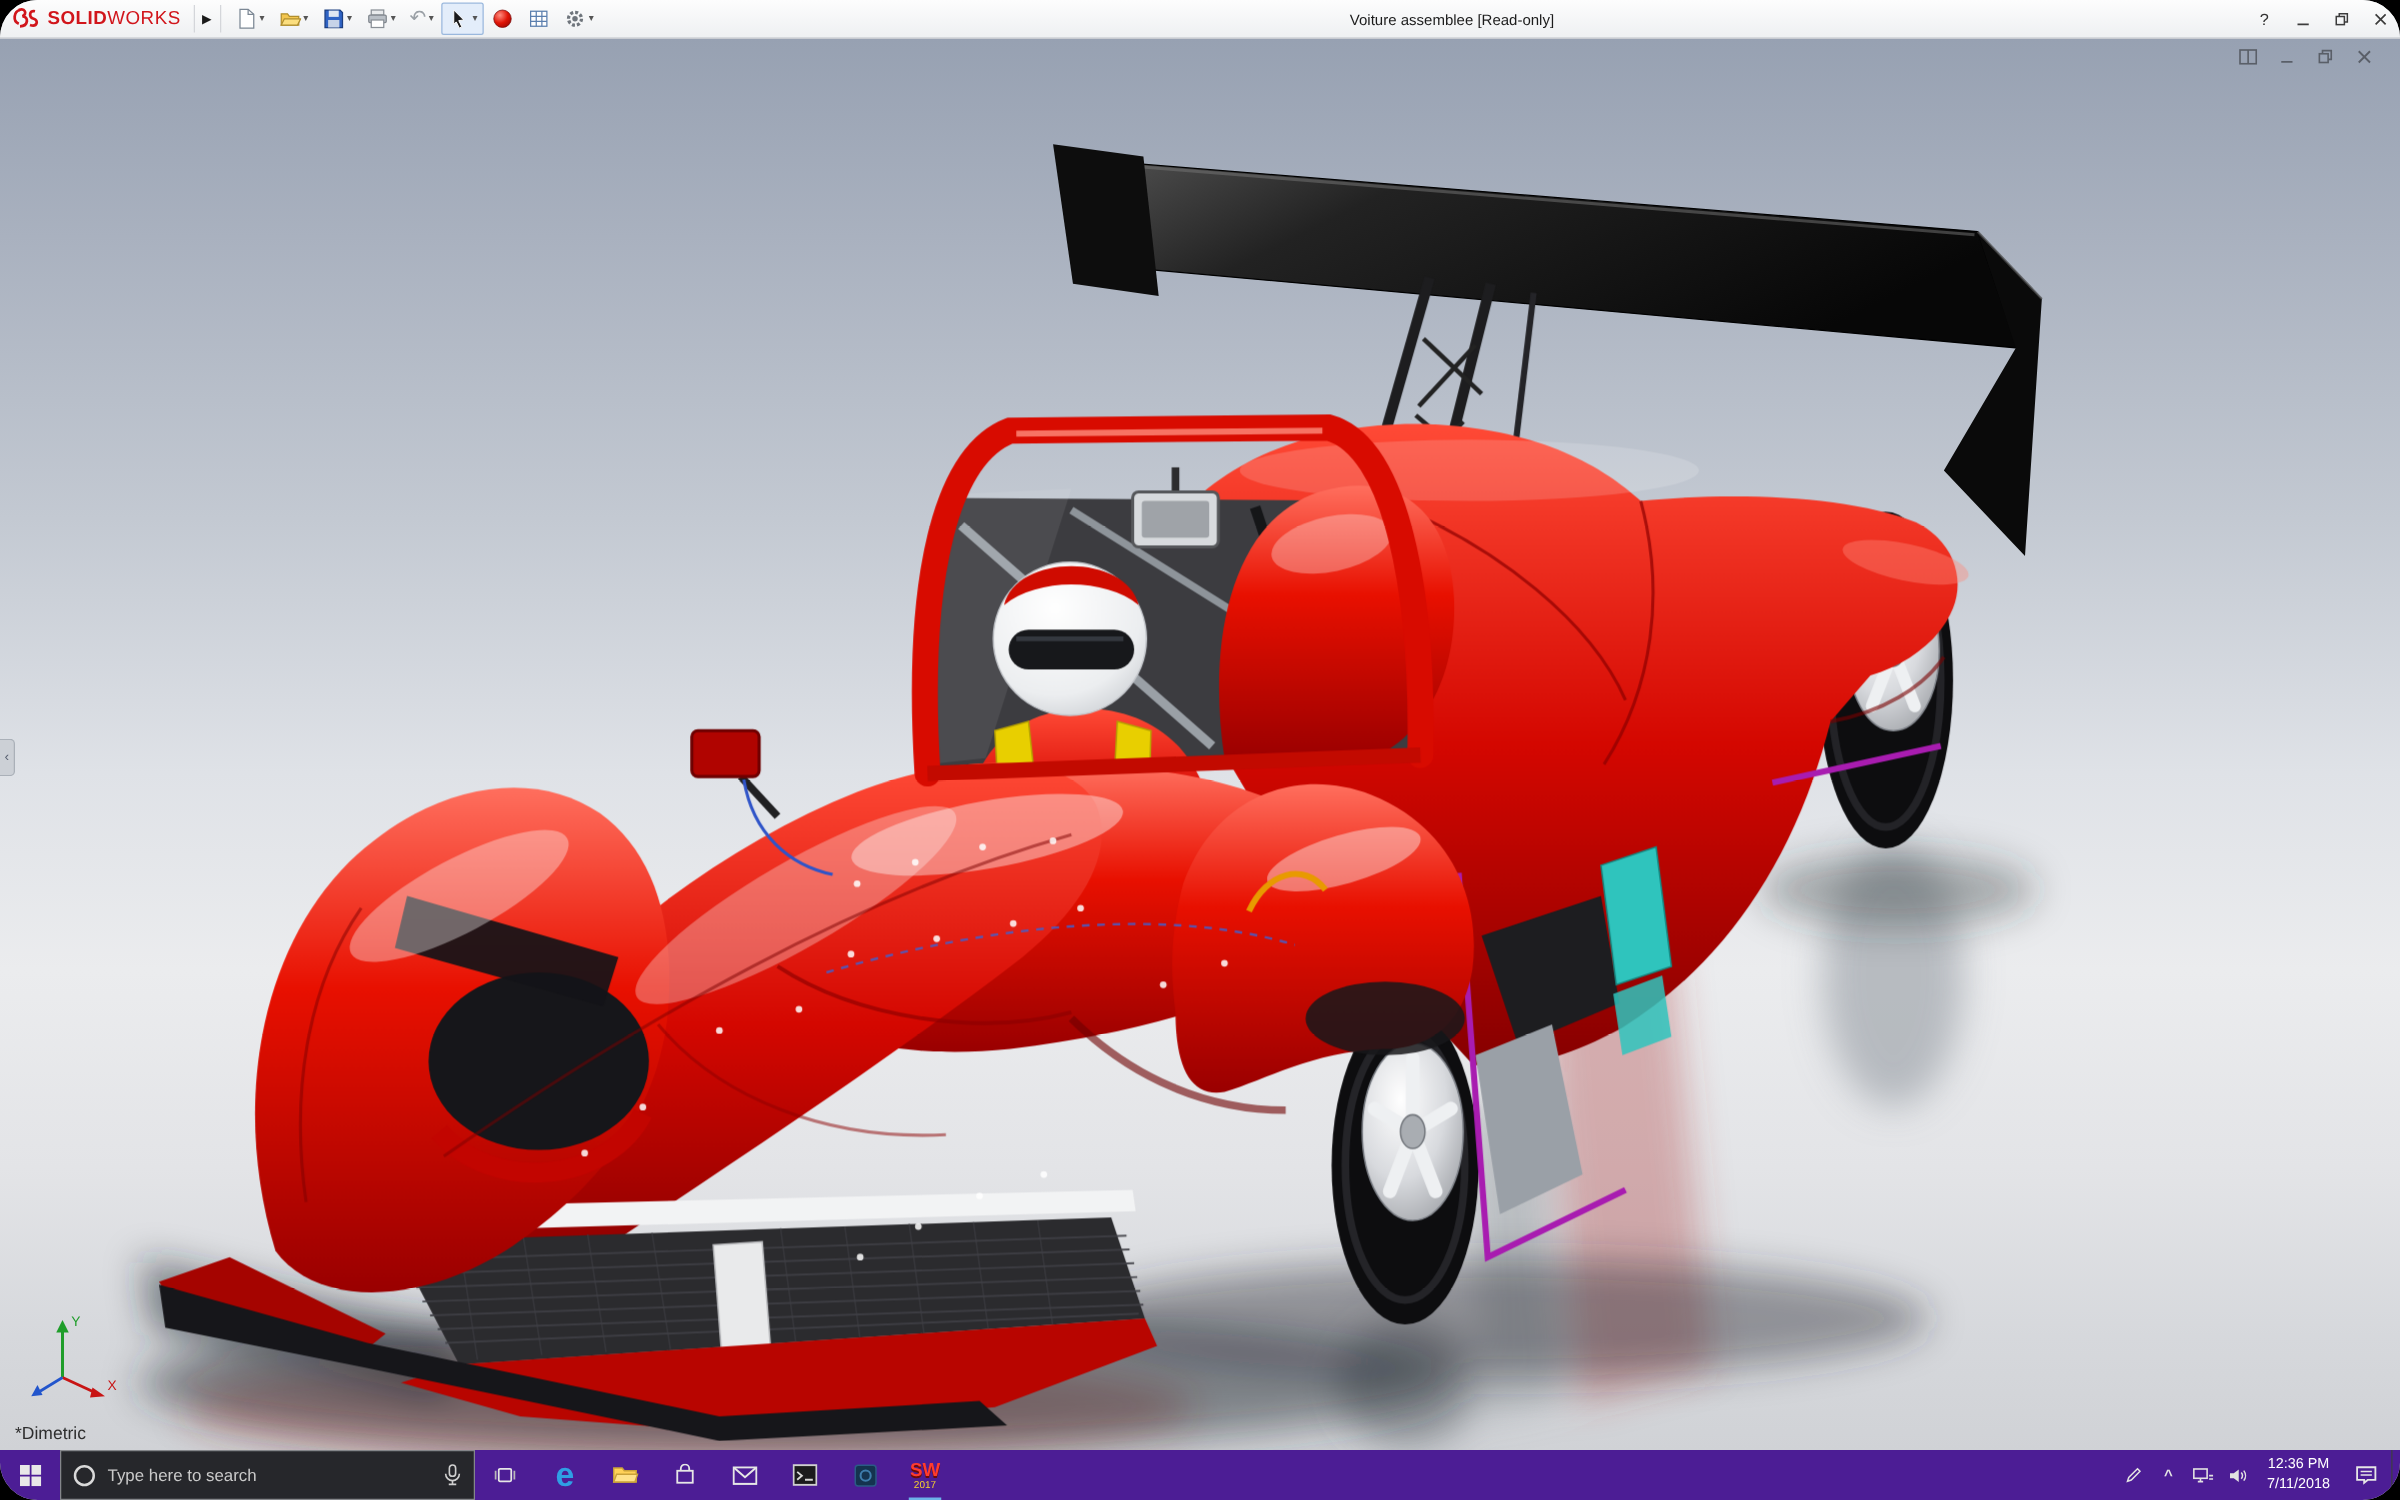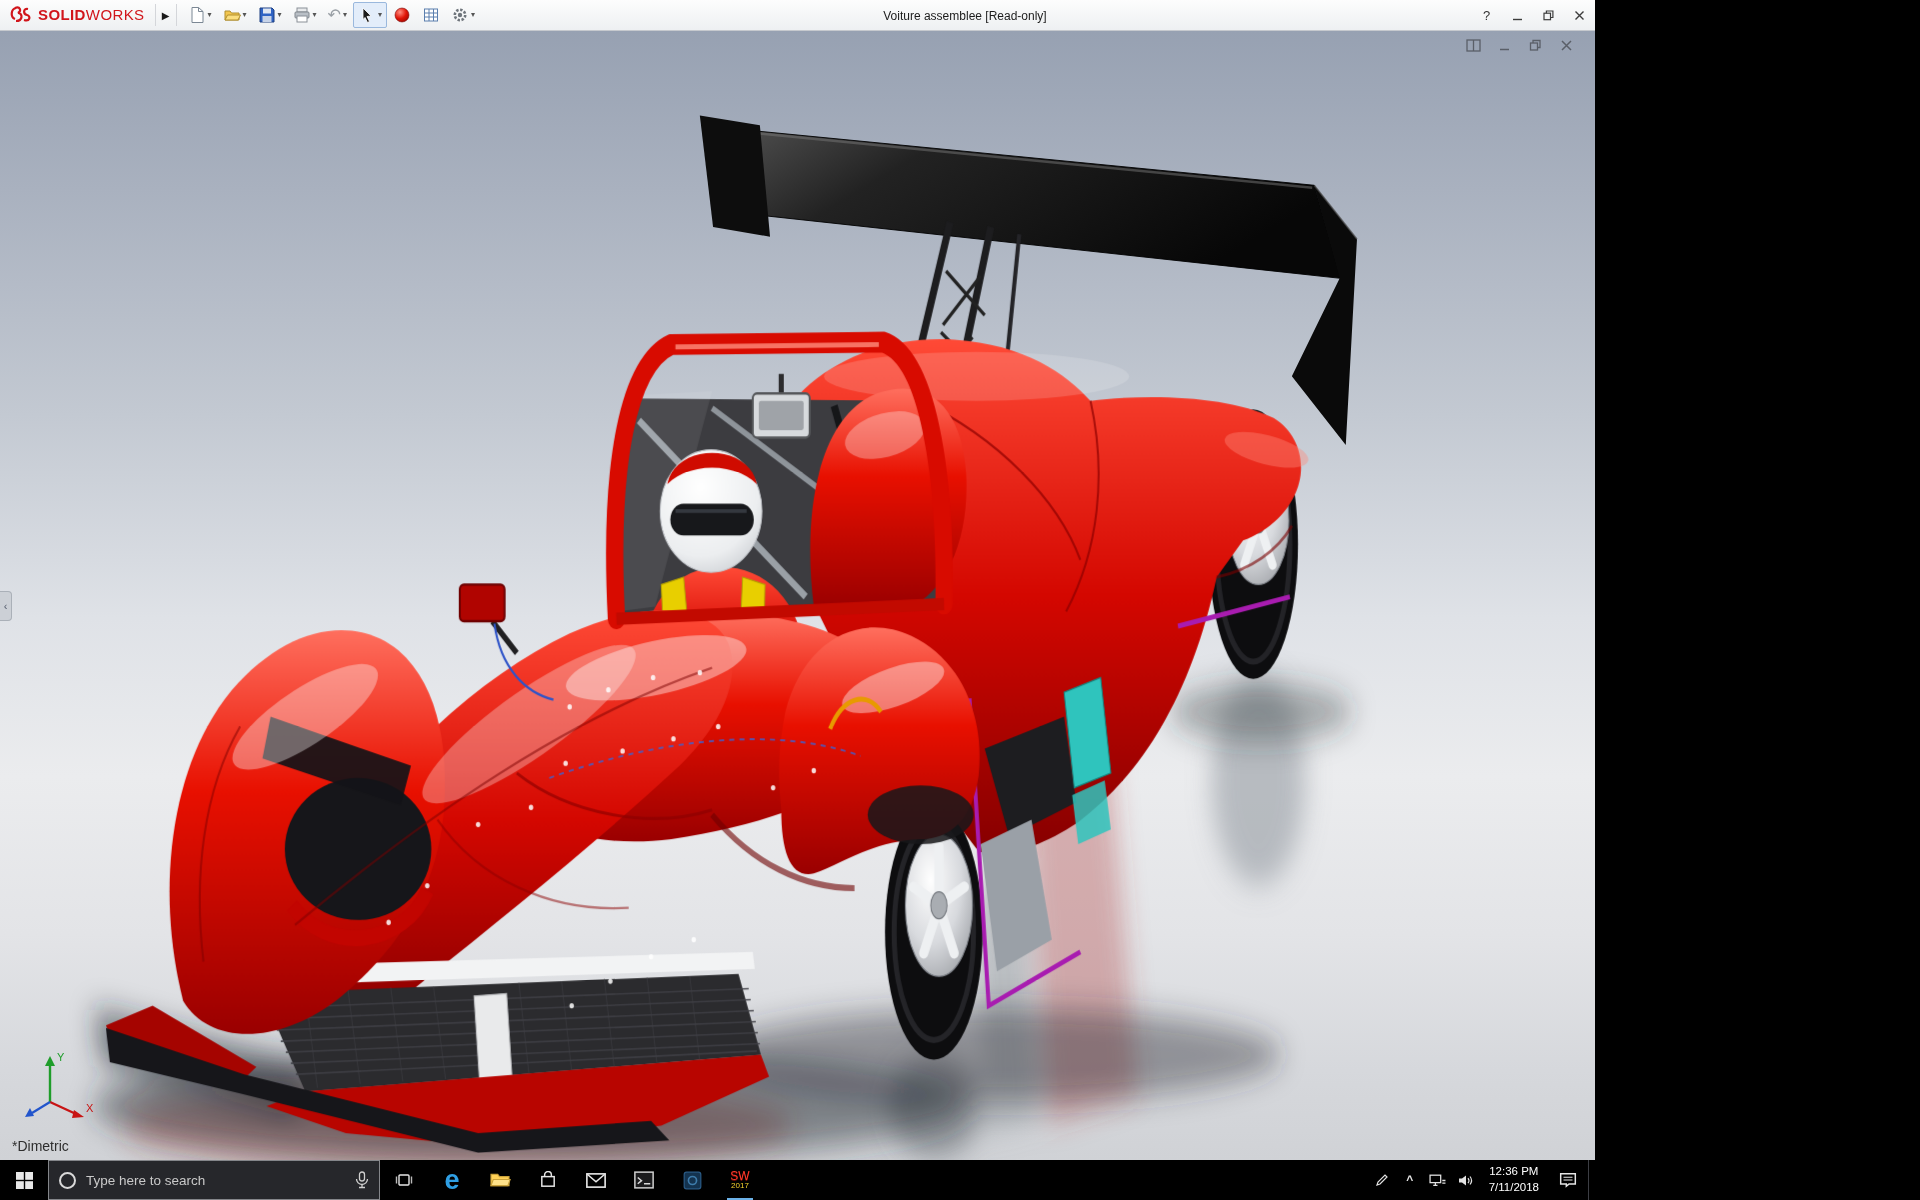--- a/index.html
+++ b/index.html
@@ -1,18 +1,18 @@
 <!DOCTYPE html>
 <html><head>
 <meta charset="utf-8">
 <style>
   html,body{margin:0;padding:0;background:#000;}
   *{box-sizing:border-box;}
-  .screen{position:relative;width:1595px;height:1200px;overflow:hidden;
-    font-family:"Liberation Sans",sans-serif;background:#dfe2e6;}
+  .screen{position:relative;width:1920px;height:1200px;overflow:hidden;
+    font-family:"Liberation Sans",sans-serif;background:#dfe2e6;border-radius:30px;}
 
   
   .titlebar{position:absolute;top:0;left:0;right:0;height:31px;
     background:linear-gradient(#fdfdfd,#eef0f2);border-bottom:1px solid #c6c9ce;
     display:flex;align-items:center;z-index:10;}
   .brand{display:flex;align-items:center;gap:4px;padding:0 10px 0 8px;height:100%;}
   .brand-bold{color:#d1151b;font-weight:bold;font-size:15px;letter-spacing:.4px;}
   .brand-light{color:#d1151b;font-weight:normal;font-size:15px;letter-spacing:.4px;}
   .vsep{width:1px;height:22px;background:#d4d6da;}
   .flyout-arrow{width:20px;height:26px;border:none;background:none;color:#1a1a1a;font-size:10px;
@@ -37,31 +37,31 @@
   .doc-controls{position:absolute;top:7px;right:20px;display:flex;gap:14px;z-index:4;}
   .doc-ctl{width:17px;height:15px;border:none;background:none;padding:0;display:flex;
     align-items:center;justify-content:center;}
   .left-tab{position:absolute;left:0;top:560px;width:12px;height:30px;background:#ccd0d6;
     border:1px solid #aab0b8;border-left:none;border-radius:0 4px 4px 0;color:#586070;
     font-size:11px;display:flex;align-items:center;justify-content:center;z-index:4;}
   .triad{position:absolute;left:16px;bottom:34px;z-index:4;}
   .view-label{position:absolute;left:12px;bottom:6px;font-size:14px;color:#2e2e2e;z-index:4;}
 
   
-  .taskbar{position:absolute;bottom:0;left:0;right:0;height:40px;background:#000000;
+  .taskbar{position:absolute;bottom:0;left:0;right:0;height:40px;background:#4c1d95;
     display:flex;align-items:center;z-index:20;}
   .tb-btn{width:48px;height:40px;border:none;background:none;display:flex;align-items:center;
     justify-content:center;position:relative;padding:0;}
   .searchbox{width:332px;height:40px;background:#26272b;border:1px solid #84868a;
     display:flex;align-items:center;gap:10px;padding:0 10px;}
   .search-ring{width:17px;height:17px;border:2px solid #d9d9d9;border-radius:50%;flex:none;}
   .search-text{color:#c9c9c9;font-size:13.5px;flex:1;white-space:nowrap;overflow:hidden;}
   .edge-glyph{font-weight:bold;font-size:27px;color:#2f9fe4;line-height:1;}
   .sw-badge{display:flex;flex-direction:column;align-items:center;line-height:1;}
-  .sw-top{color:#ff3b2d;font-weight:normal;font-size:12px;text-shadow:0 1px 0 #6d0b05;}
+  .sw-top{color:#ff3b2d;font-weight:bold;font-size:15px;text-shadow:0 1px 0 #6d0b05;}
   .sw-year{color:#f7d22e;font-size:8px;margin-top:0;}
   .run-indicator{position:absolute;bottom:0;left:11px;width:26px;height:2px;background:#6cb2e8;}
   .tray{margin-left:auto;display:flex;align-items:center;height:100%;}
   .tray-btn{width:28px;height:40px;border:none;background:none;display:flex;align-items:center;
     justify-content:center;color:#e4e4e4;padding:0;}
   .tray-chev{font-size:12px;color:#e4e4e4;font-weight:bold;}
   .clock{color:#fff;font-size:11.5px;text-align:center;line-height:1.35;padding:0 9px;}
   .action-btn{width:40px;height:40px;border:none;background:none;display:flex;align-items:center;
     justify-content:center;padding:0;}
   .show-desktop{width:7px;height:100%;border-left:1px solid #3c3e44;}

